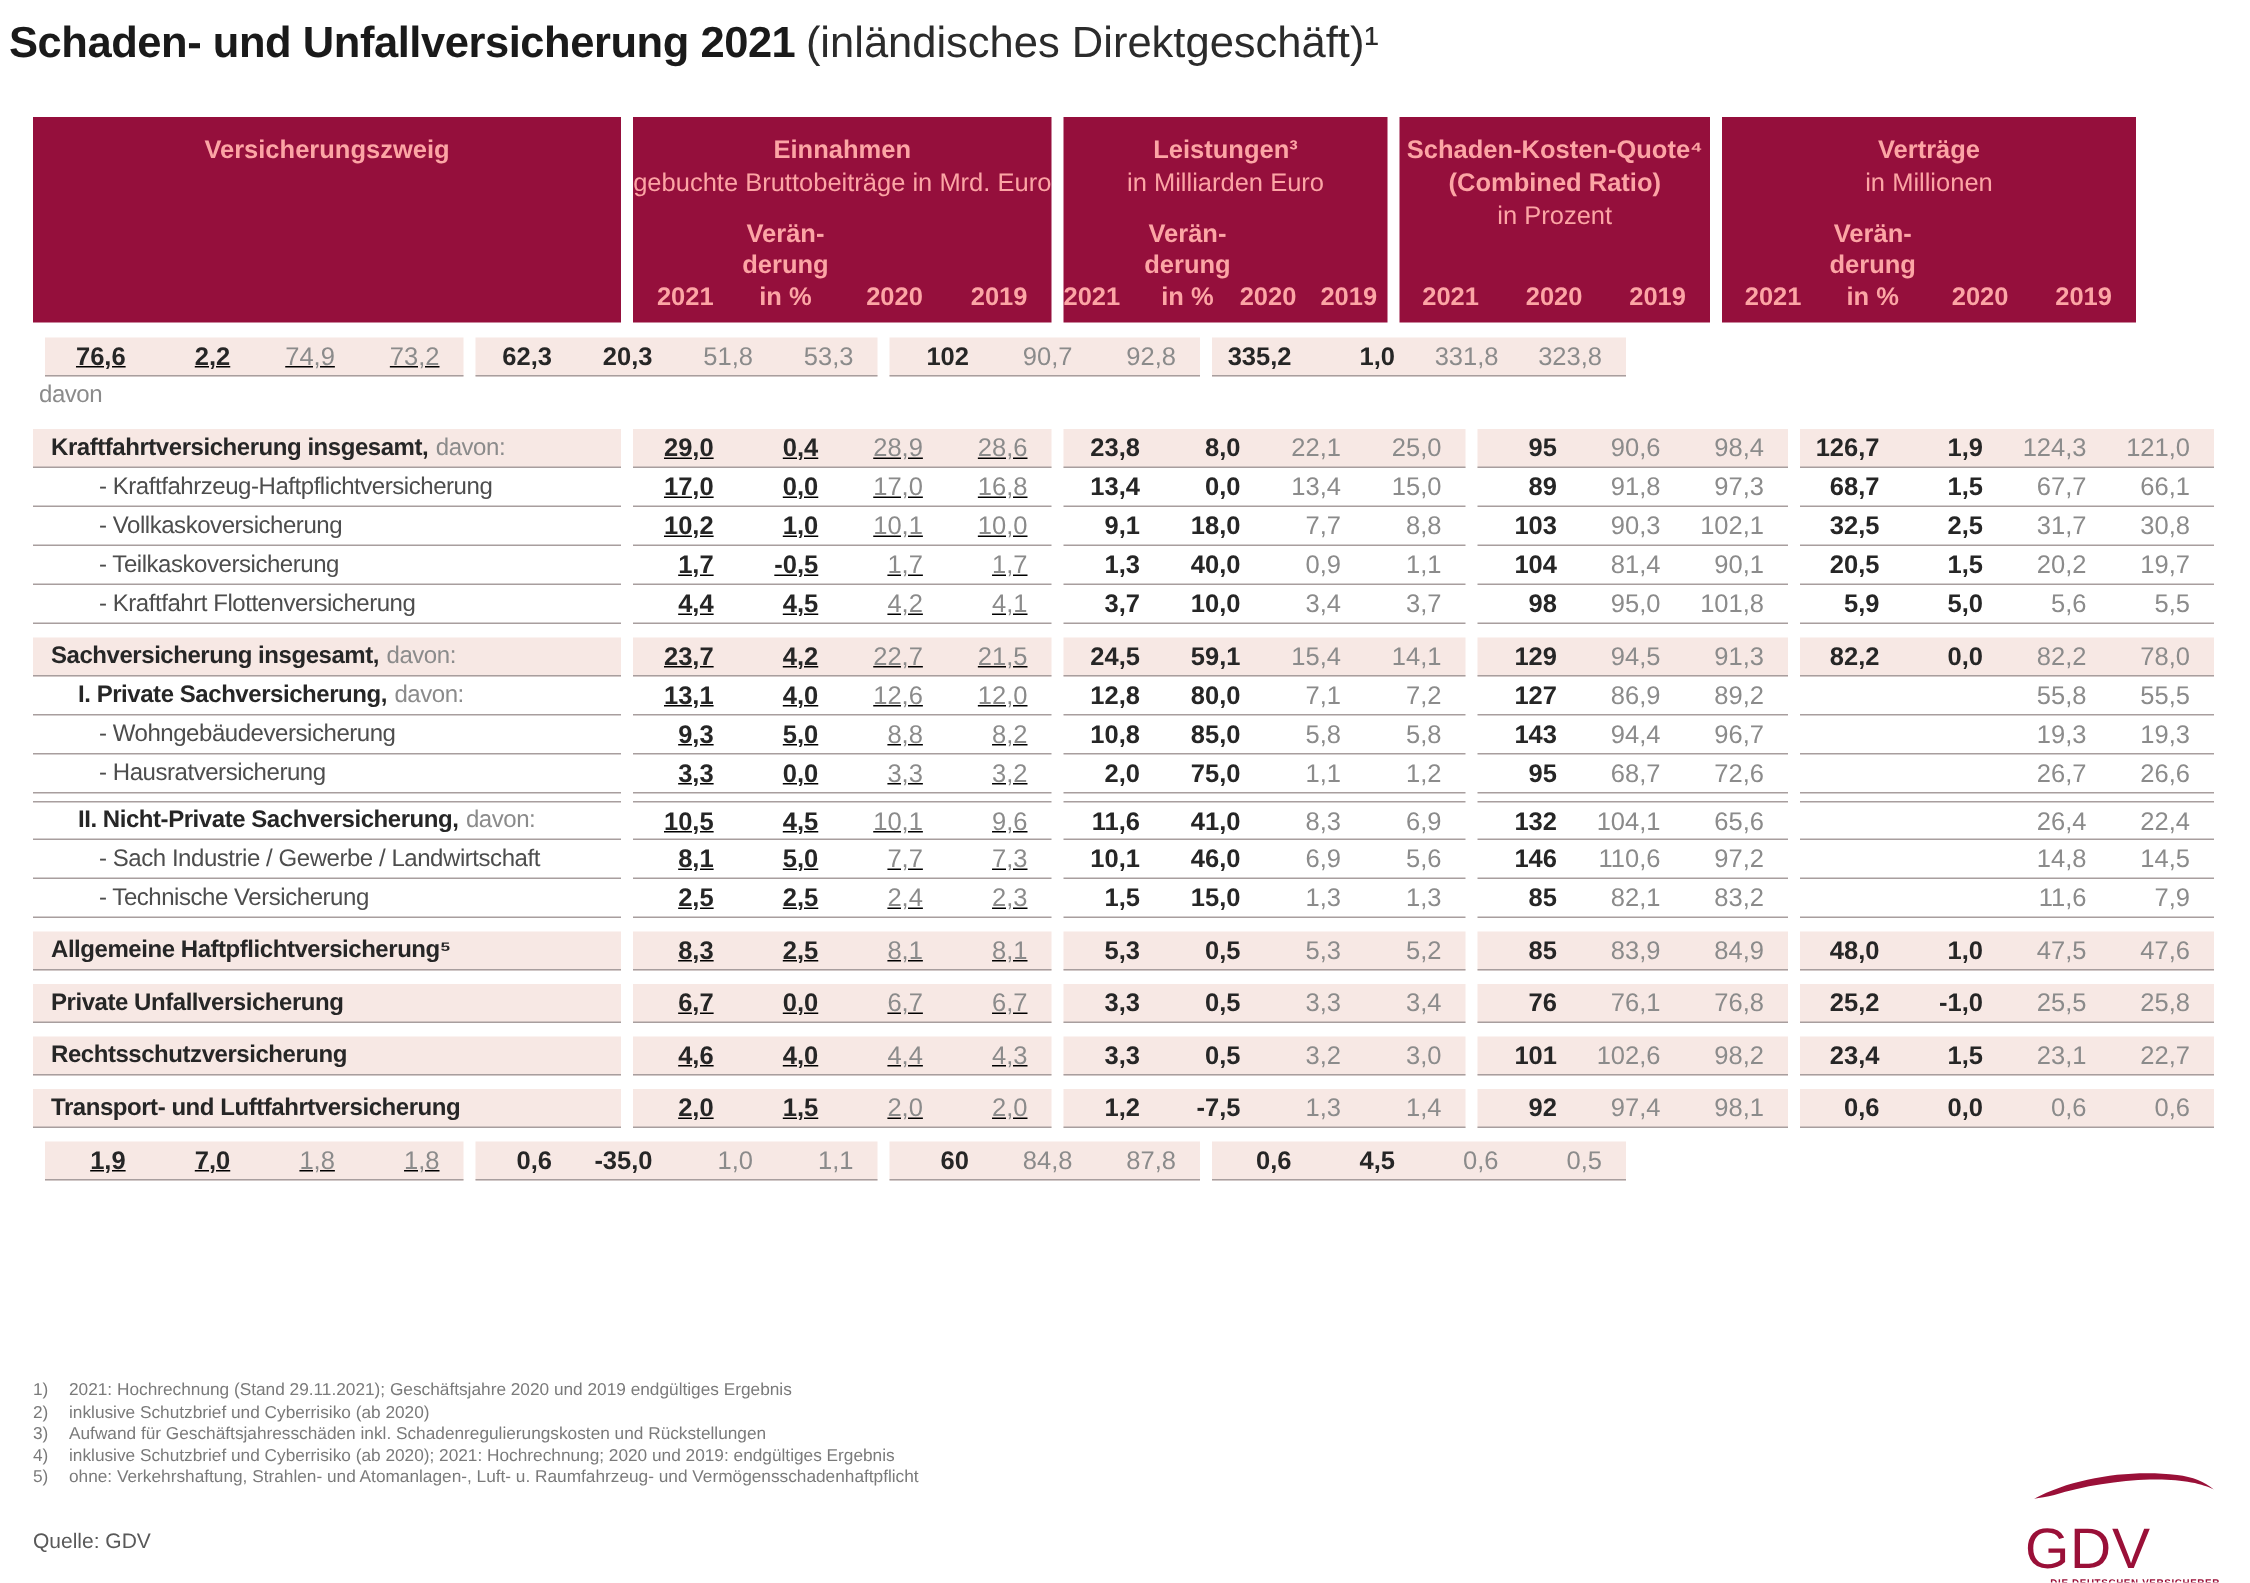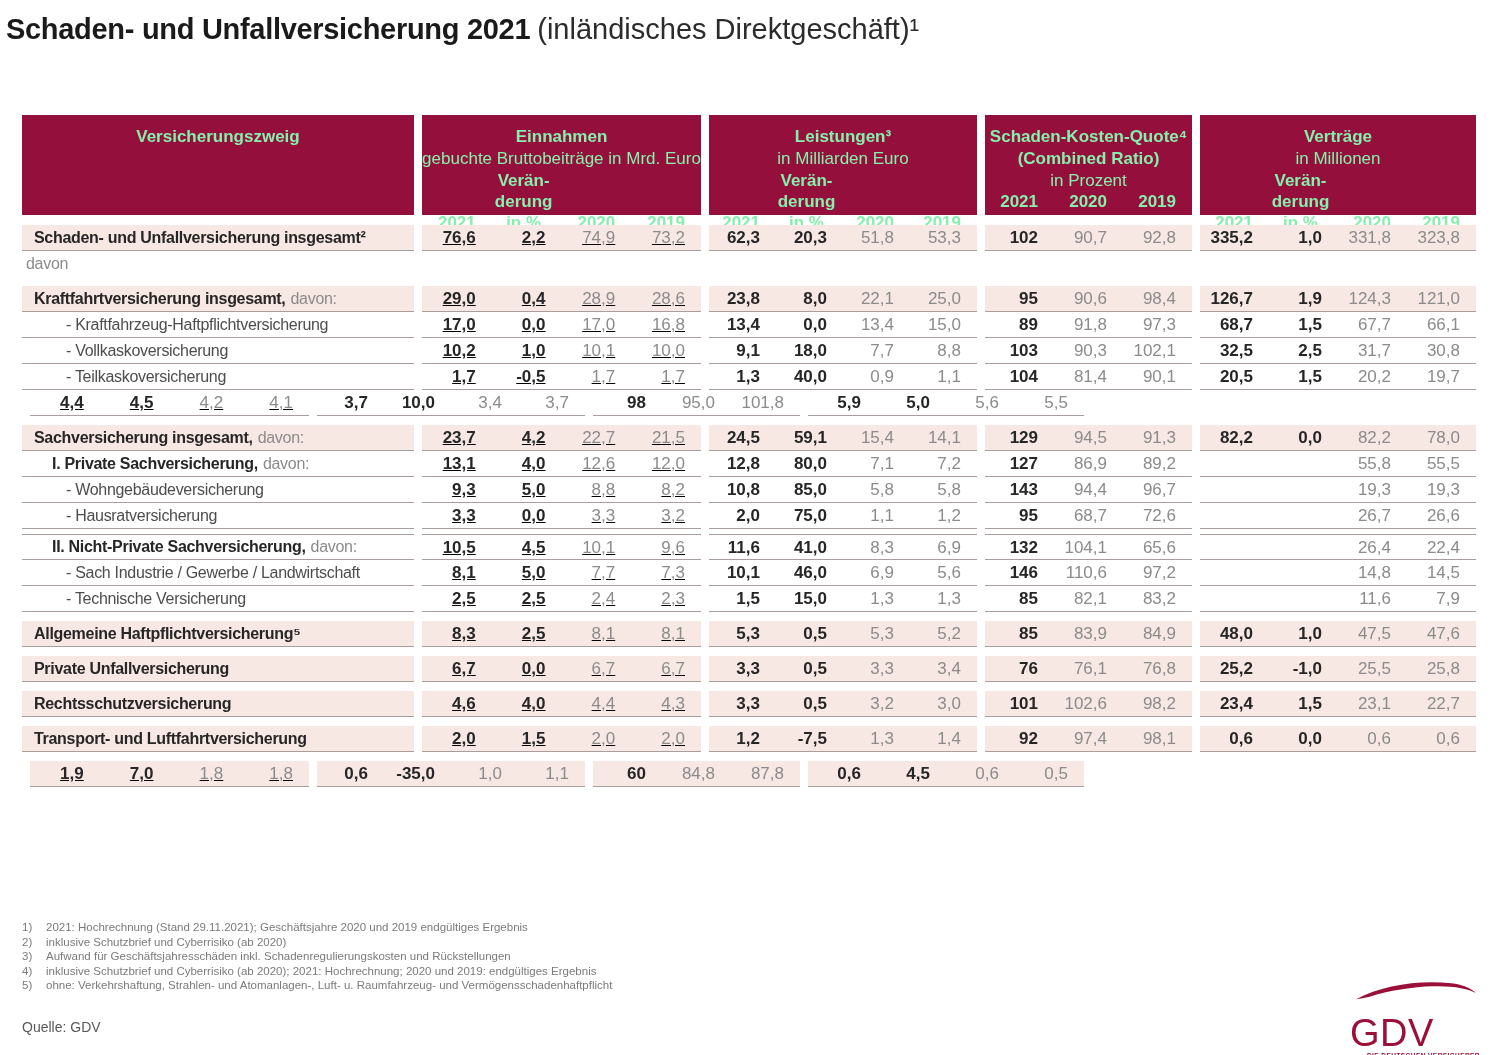--- a/index.html
+++ b/index.html
@@ -18,24 +18,24 @@
   }
   
   .title{position:absolute;left:6px;top:13px;font-size:29px;color:#1a1a1a;white-space:nowrap;}
   .t-bold{font-weight:bold;letter-spacing:-0.3px;}
   .t-light{font-weight:normal;margin-left:7px;color:#2b2b2b;}
   
   .table{position:absolute;left:22px;top:78px;width:1456px;}
   .hgap{width:8px;flex:none;}
   
   .thead{display:flex;height:137px;margin-bottom:10px;}
-  .hg{background:var(--maroon);color:#86efac;display:flex;flex-direction:column;flex:none;margin-top:37px;}
+  .hg{background:var(--maroon);color:#fca5a5;display:flex;flex-direction:column;flex:none;}
   .hg-label{width:392px;}
   .hg-e{width:279px;}
-  .hg-l{width:268px;}
+  .hg-l{width:216px;}
   .hg-q{width:207px;}
   .hg-v{width:276px;}
   .h-title{padding-top:11px;text-align:center;line-height:22px;font-size:17px;}
   .ht-main,.ht-main2{font-weight:bold;}
   .ht-sub{font-weight:normal;}
   .h-years{margin-top:auto;display:grid;padding-bottom:7px;font-size:17px;font-weight:bold;}
   .n4y{grid-template-columns:repeat(4,1fr);}
   .n3y{grid-template-columns:repeat(3,1fr);}
   .hy{text-align:right;padding-right:16px;align-self:end;}
   .hy-change{text-align:center;padding-right:6px;line-height:21px;align-self:end;}
@@ -162,23 +162,20 @@
           <span class="chg-line">in %</span>
         </div>
         <div class="hy">2020</div>
         <div class="hy">2019</div>
       </div>
     </div>
   </div>
 
   <div class="tbody">
       <div class="trow total">
-        <div class="g glabel">
-          <span class="lbl">Schaden- und Unfallversicherung insgesamt²</span>
-        </div>
         <div class="hgap"></div>
         <div class="g gnum ge n4">
           <div class="c c0">76,6</div>
           <div class="c c1">2,2</div>
           <div class="c c2">74,9</div>
           <div class="c c3">73,2</div>
         </div>
         <div class="hgap"></div>
         <div class="g gnum gl n4">
           <div class="c c0">62,3</div>
@@ -336,20 +333,23 @@
         </div>
         <div class="hgap"></div>
         <div class="g gnum gv n4">
           <div class="c c0">20,5</div>
           <div class="c c1">1,5</div>
           <div class="c c2">20,2</div>
           <div class="c c3">19,7</div>
         </div>
       </div>
       <div class="trow item">
+        <div class="g glabel">
+          <span class="lbl">- Kraftfahrt Flottenversicherung</span>
+        </div>
         <div class="hgap"></div>
         <div class="g gnum ge n4">
           <div class="c c0">4,4</div>
           <div class="c c1">4,5</div>
           <div class="c c2">4,2</div>
           <div class="c c3">4,1</div>
         </div>
         <div class="hgap"></div>
         <div class="g gnum gl n4">
           <div class="c c0">3,7</div>

